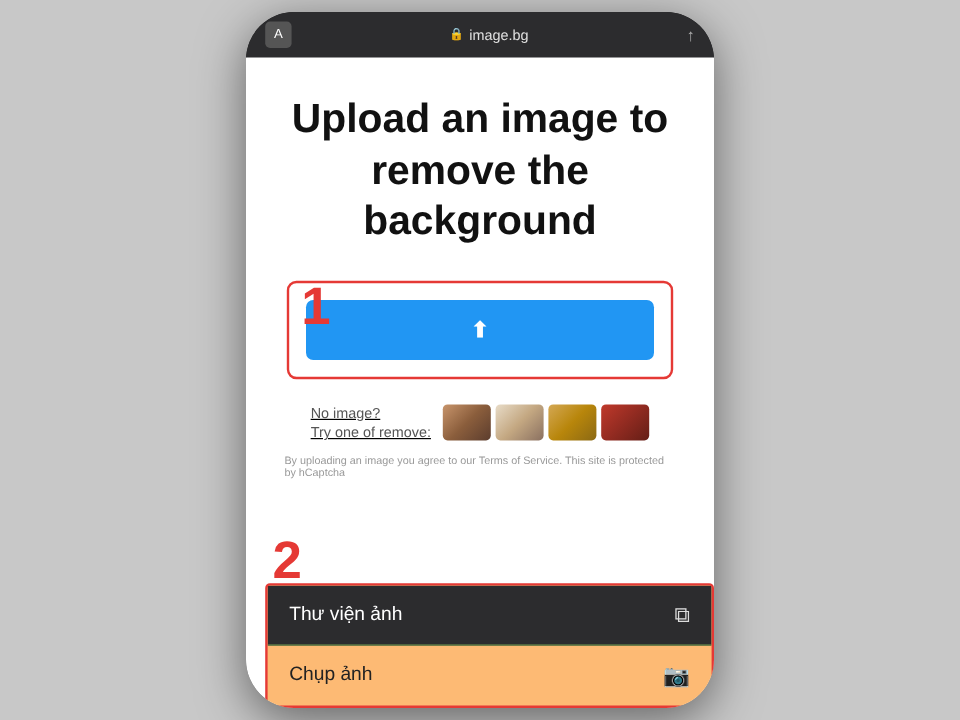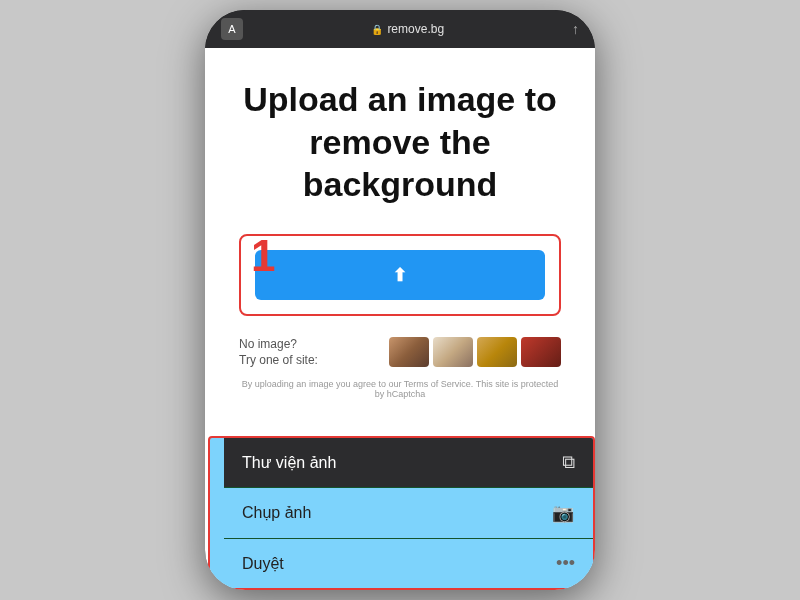--- a/index.html
+++ b/index.html
@@ -166,24 +166,25 @@
     }
 
     .upload-icon {
       font-size: 18px;
     }
 
     
     .sample-row {
       display: flex;
       align-items: center;
-      justify-content: space-between;
+      justify-content: center;
       gap: 10px;
       margin-top: 20px;
       padding: 0 10px;
+      text-decoration: underline;
     }
 
     .sample-label {
       text-align: left;
       font-size: 12px;
       color: #555;
       line-height: 1.4;
     }
 
     .sample-images {
@@ -209,34 +210,33 @@
     }
     .sample-img-car {
       background: linear-gradient(135deg, #c0392b 0%, #922b21 50%, #641e16 100%);
     }
 
     .disclaimer {
       font-size: 9px;
       color: #999;
       margin-top: 10px;
       padding: 0 8px;
-      text-align: center;
+      text-align: left;
     }
 
     
     .bottom-menu {
       position: absolute;
       bottom: 0;
-      left: 3px;
+      left: 16px;
       right: 0;
-      background: #7dd3fc;
+      background: #fdba74;
       border: 2px solid #e53935;
       border-radius: 4px;
       overflow: hidden;
-      padding-left: 14px;
     }
 
     .step-number-2 {
       position: absolute;
       left: 22px;
       bottom: 100px;
       font-size: 44px;
       font-weight: 900;
       color: #e53935;
       line-height: 1;
@@ -276,21 +276,21 @@
 <div class="phone-frame">
 
   <div class="status-bar">
     <div class="status-bar-left">
       <div class="translate-icon">
         <span>A</span>
       </div>
     </div>
     <div class="status-bar-center">
       <span class="lock-icon">🔒</span>
-      <span class="url-text">remove.bg</span>
+      <span class="url-text">image.bg</span>
     </div>
     <div class="status-bar-right">
       <span>↑</span>
     </div>
   </div>
 
   <div class="browser-content">
 
 
     <div class="main-content">
@@ -303,21 +303,21 @@
         <div class="upload-box">
           <button class="upload-btn">
             <span class="upload-icon">⬆</span>
           </button>
         </div>
       </div>
 
       <div class="sample-row">
         <div class="sample-label">
           <div>No image?</div>
-          <div>Try one of site:</div>
+          <div>Try one of remove:</div>
         </div>
         <div class="sample-images">
           <div class="sample-img sample-img-woman"></div>
           <div class="sample-img sample-img-llama"></div>
           <div class="sample-img sample-img-bread"></div>
           <div class="sample-img sample-img-car"></div>
         </div>
       </div>
 
       <div class="disclaimer">By uploading an image you agree to our Terms of Service. This site is protected by hCaptcha</div>
@@ -327,20 +327,16 @@
 
     <div class="bottom-menu">
       <div class="menu-item">
         <span>Thư viện ảnh</span>
         <span class="menu-item-icon">⧉</span>
       </div>
       <div class="menu-item">
         <span>Chụp ảnh</span>
         <span class="menu-item-icon">📷</span>
       </div>
-      <div class="menu-item">
-        <span>Duyệt</span>
-        <span class="menu-item-icon">•••</span>
-      </div>
     </div>
 
   </div>
 </div>
 
 </body></html>

